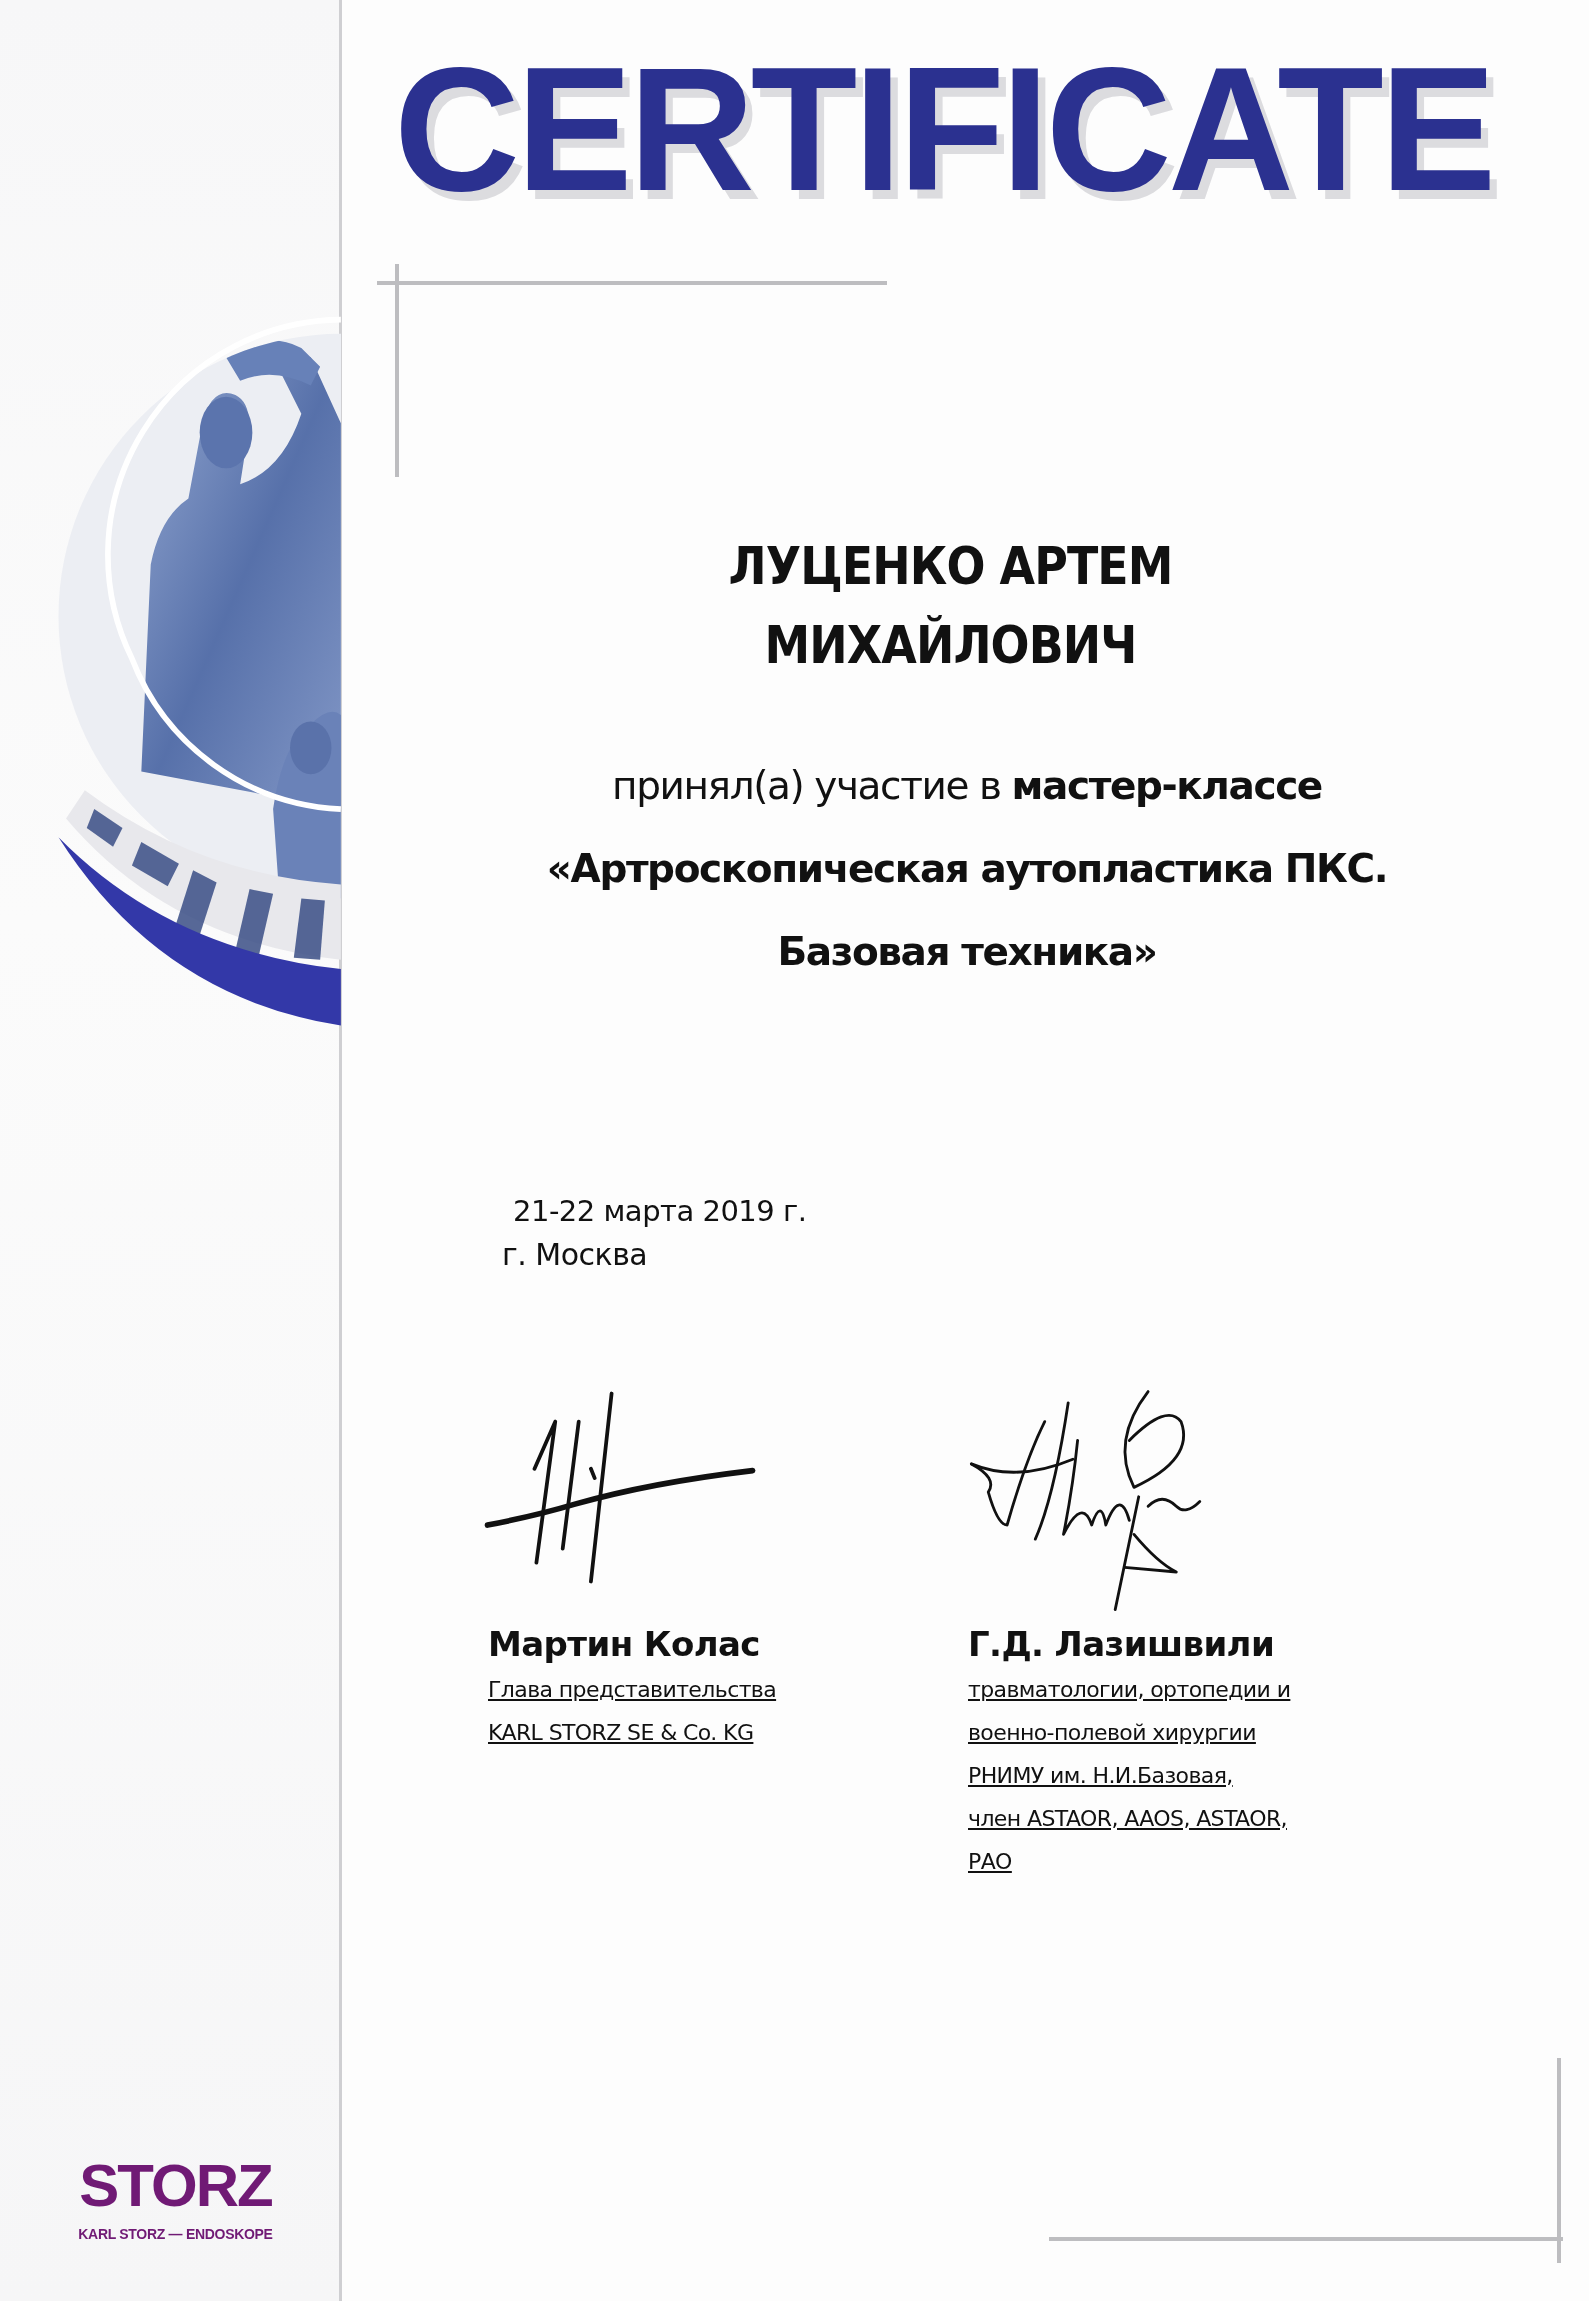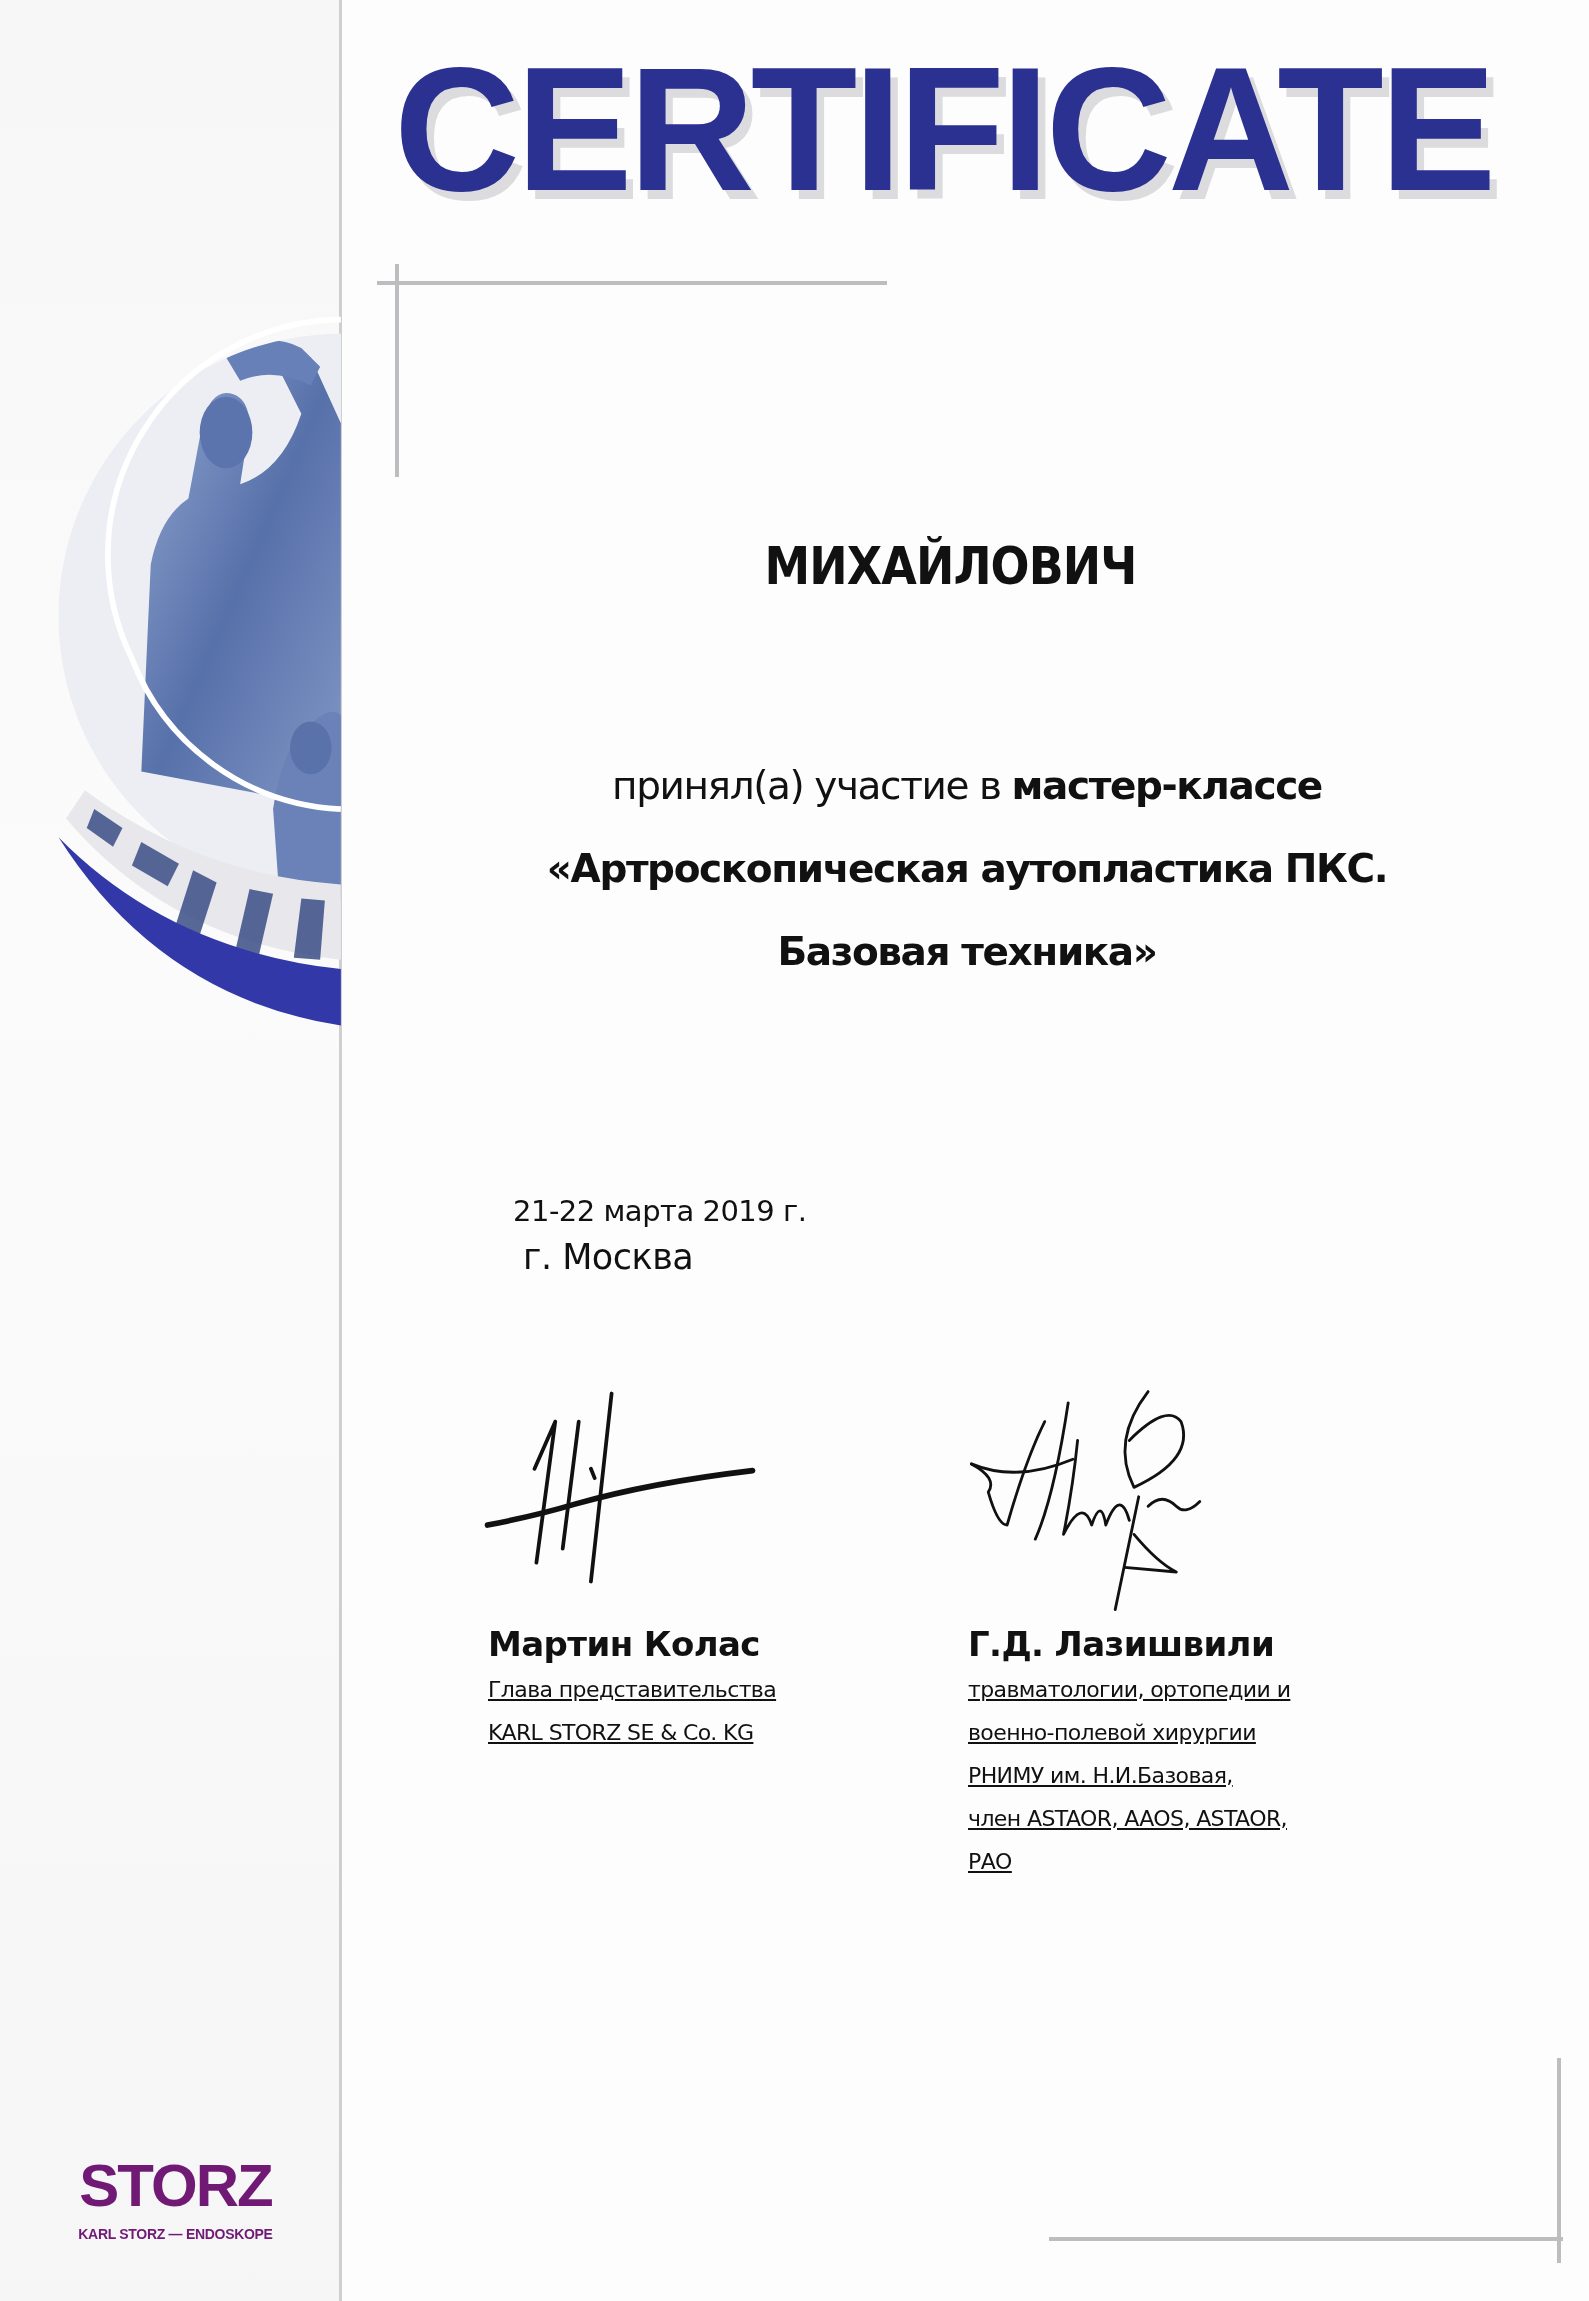--- a/index.html
+++ b/index.html
@@ -40,22 +40,22 @@
     left: 482px; width: 970px; top: 744px;
     font-family: "DejaVu Sans", sans-serif; font-size: 39px; line-height: 83px;
     letter-spacing: -1.4px;
   }
   .participation b { font-weight: 700; }
   .date {
     position: absolute; left: 513px; top: 1194px;
     font-family: "DejaVu Sans", sans-serif; font-size: 29px; letter-spacing: -0.5px;
   }
   .city {
-    position: absolute; left: 523px; top: 1237px;
-    font-family: "DejaVu Sans", sans-serif; font-size: 35px; letter-spacing: -0.5px;
+    position: absolute; left: 502px; top: 1237px;
+    font-family: "DejaVu Sans", sans-serif; font-size: 30px; letter-spacing: -0.5px;
   }
   .sig { position: absolute; }
   .person {
     position: absolute;
     font-family: "DejaVu Sans", sans-serif; letter-spacing: -0.6px;
   }
   .person .pname { font-weight: 700; font-size: 34px; line-height: 47px; }
   .person .prole { font-size: 22px; line-height: 43px; text-decoration: underline; }
   .logo {
     position: absolute; left: 53px; top: 2156px; width: 245px;
@@ -116,20 +116,21 @@
     <path d="M62 590 Q170 760 362 790 L362 730 Q180 710 62 590 Z" fill="#3338a8"></path>
   </svg>
 </div>
 
 <div class="title">CERTIFICATE</div>
 
 <div class="corner-h" style="left:377px; top:281px; width:510px; height:3.8px;"></div>
 <div class="corner-v" style="left:395px; top:264px; width:3.8px; height:213px;"></div>
 
 <div class="text-block name">
+  <div>ЛУЦЕНКО АРТЕМ</div>
   <div>МИХАЙЛОВИЧ</div>
 </div>
 
 <div class="text-block participation">
   <div>
     <span>принял(а) участие в </span><b>мастер-классе</b>
   </div>
   <div style="font-weight:700;">«Артроскопическая аутопластика ПКС.</div>
   <div style="font-weight:700;">Базовая техника»</div>
 </div>

